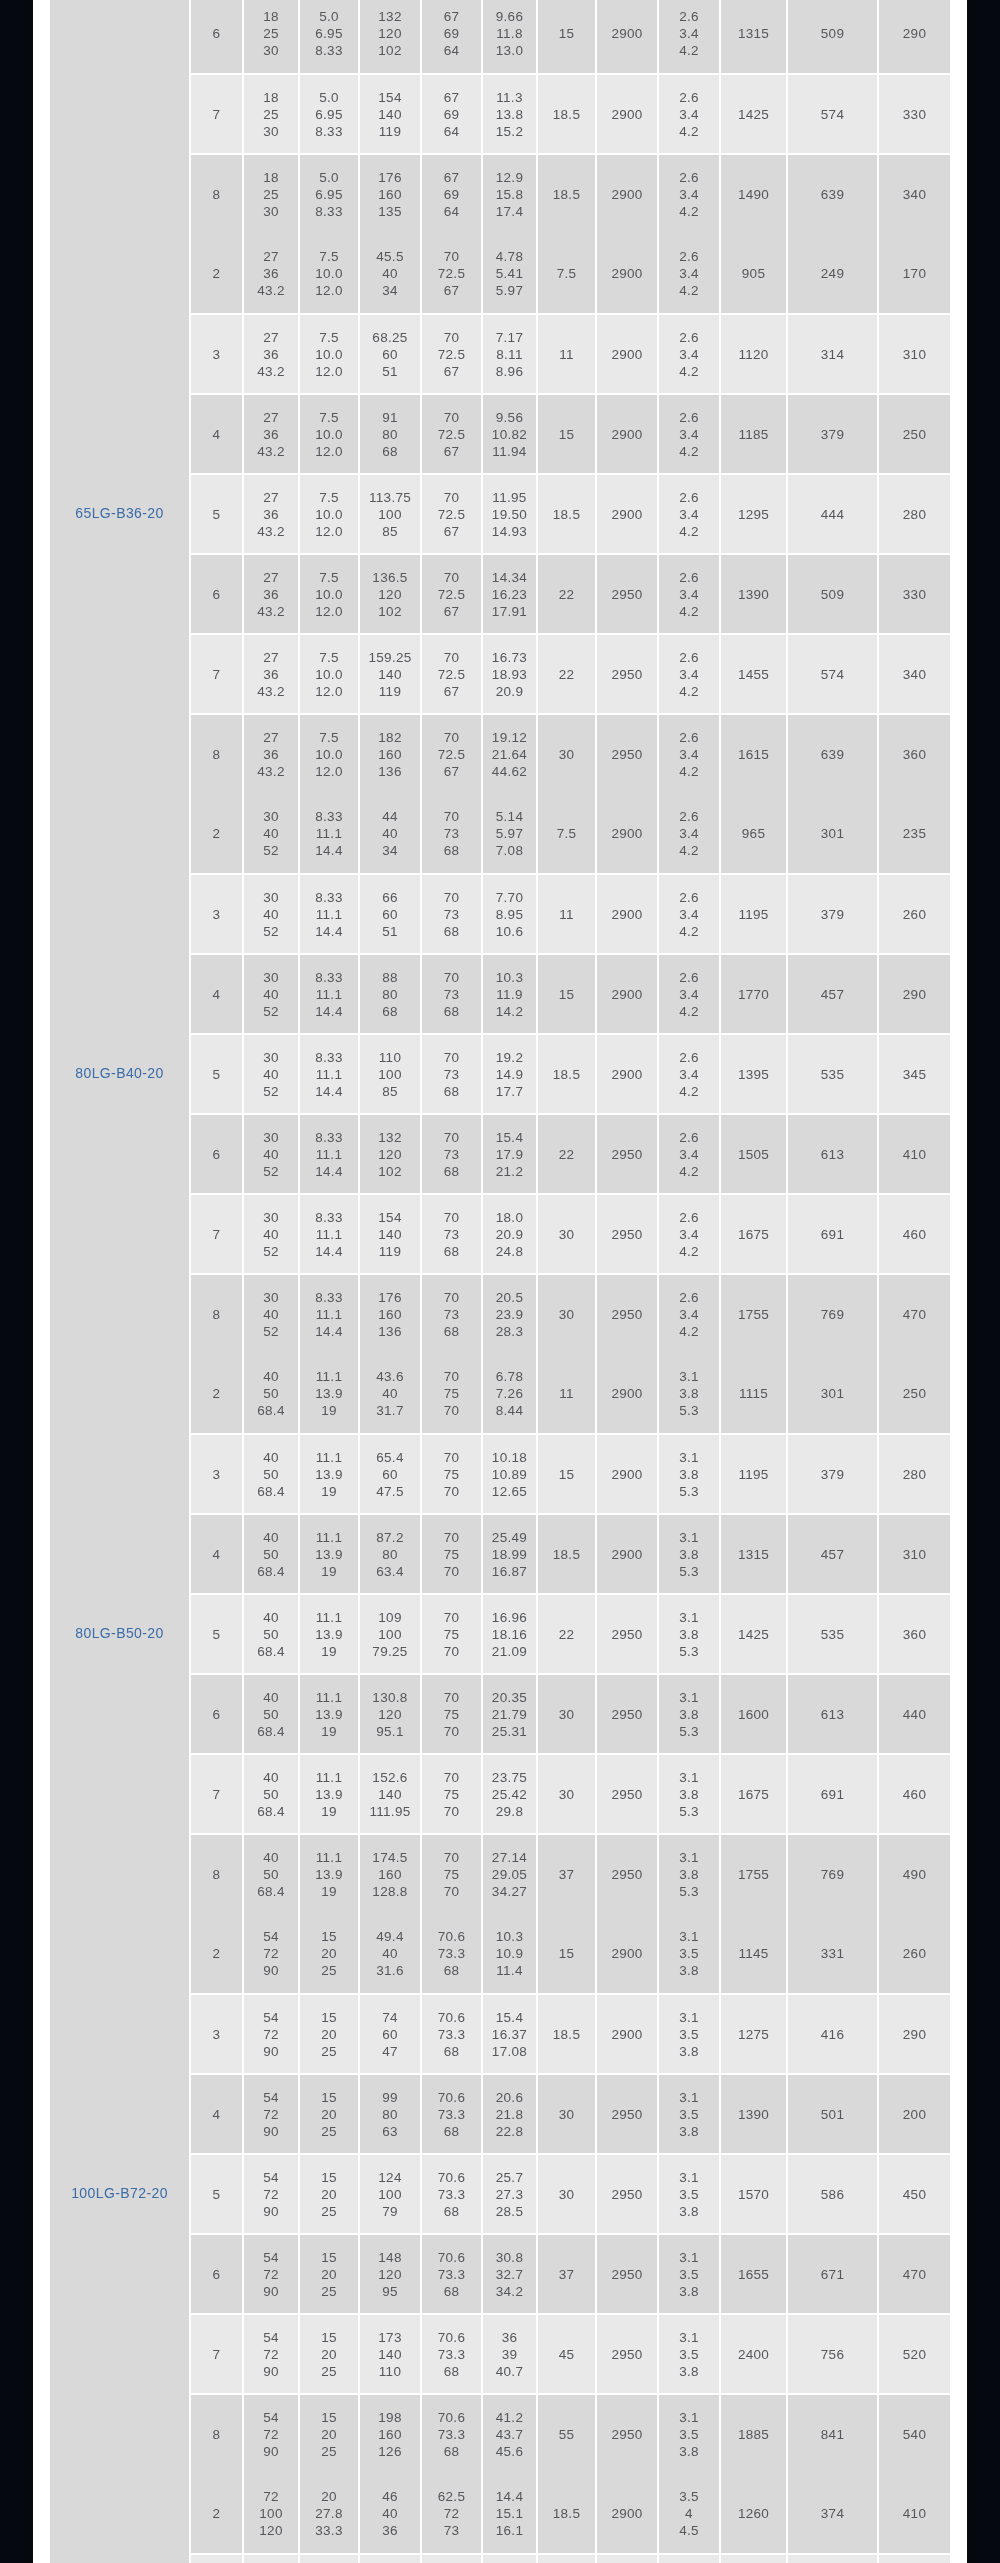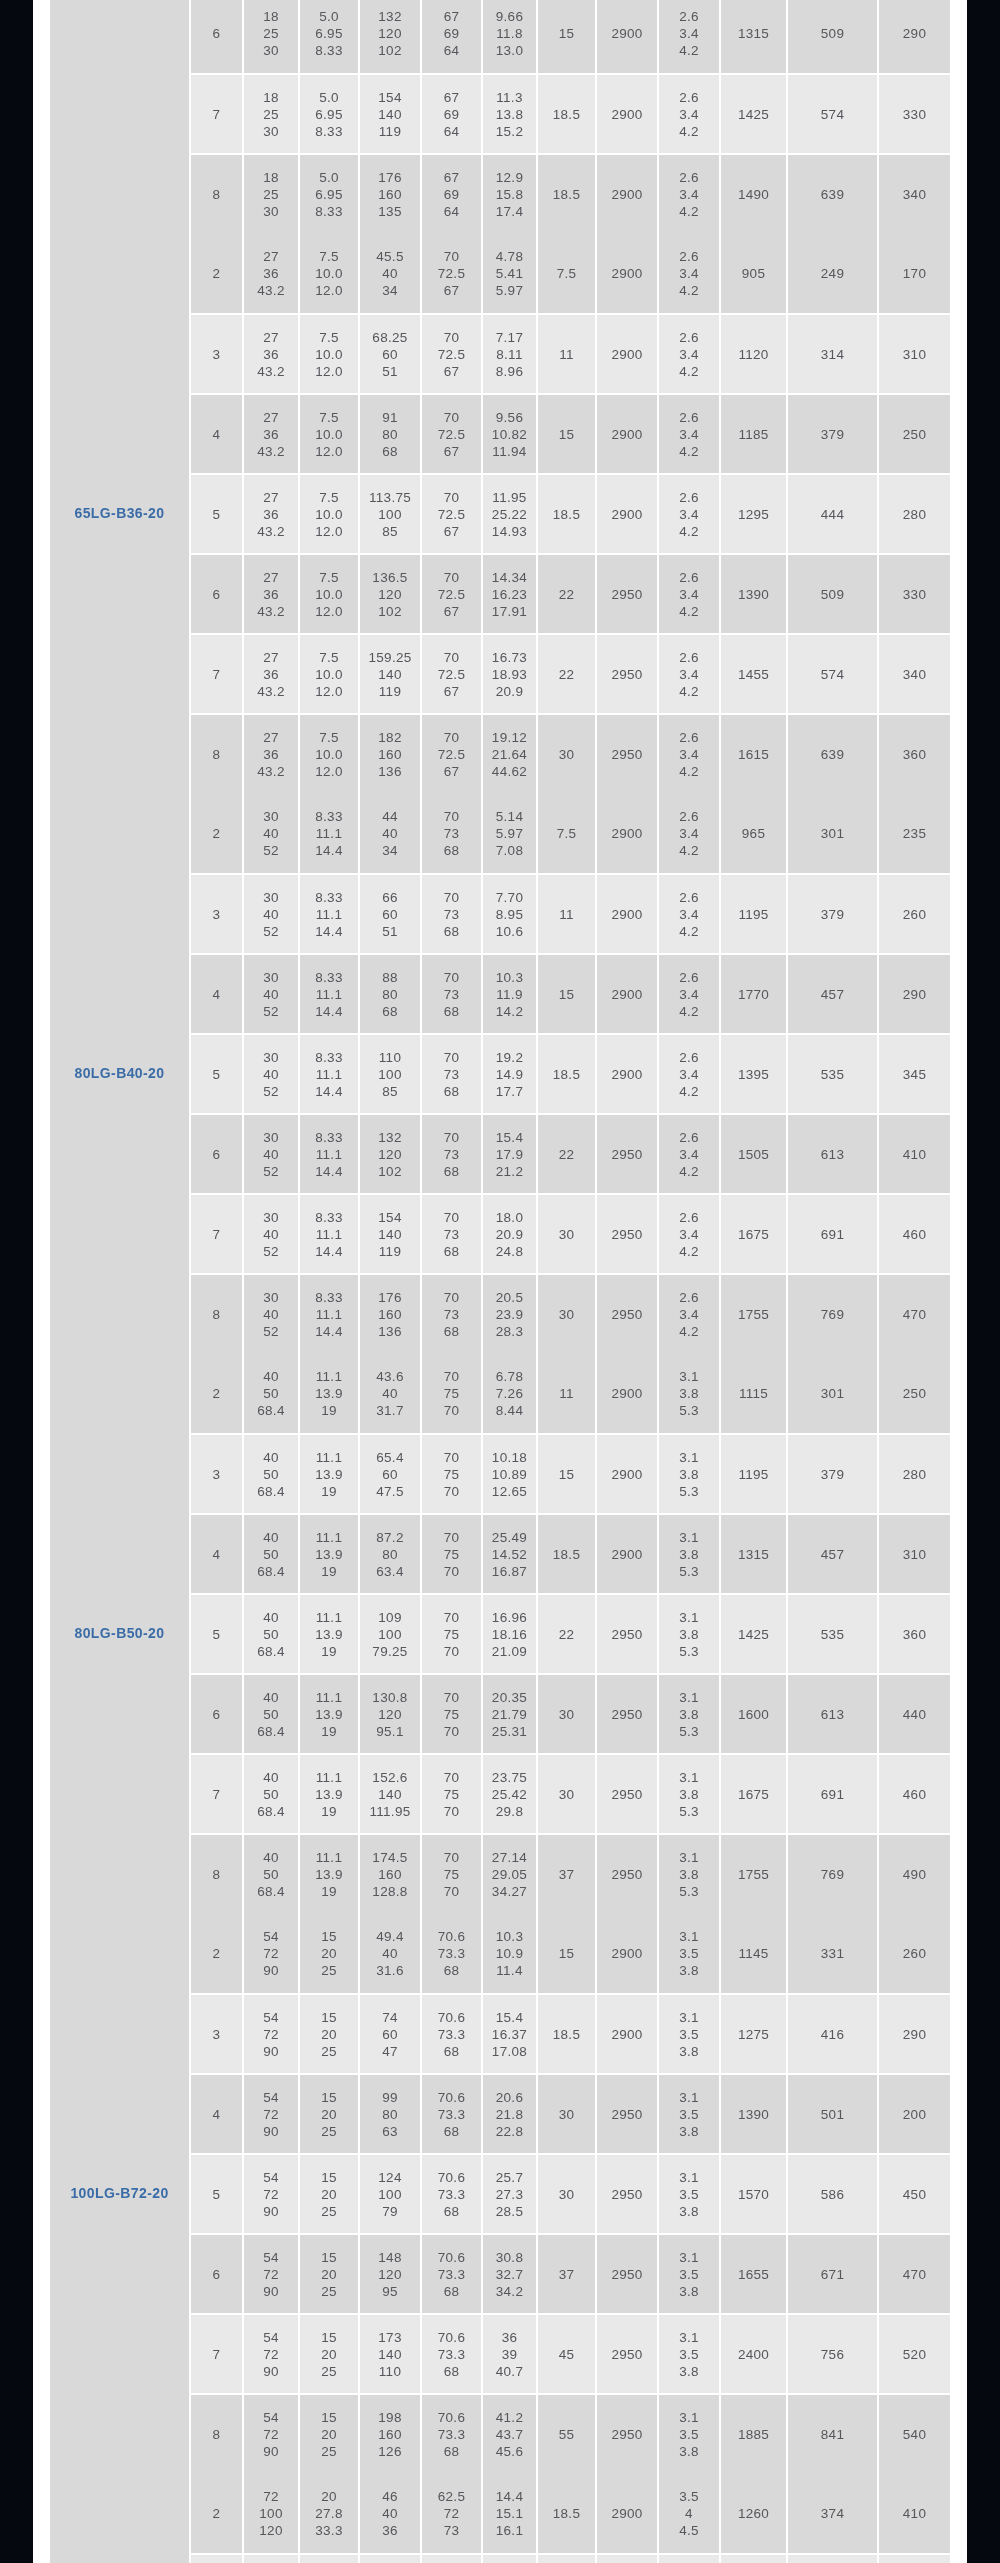--- a/index.html
+++ b/index.html
@@ -30,21 +30,21 @@
     box-sizing:border-box;vertical-align:middle;text-align:center;
     font-size:13.5px;letter-spacing:.3px;color:var(--text);padding:0;
     overflow:hidden;
   }
   tr.dark  td{background:var(--row-even)}
   tr.light td{background:var(--row-odd)}
   td.bL{border-left:2px solid var(--sep)}
   tr.sep td{border-top:2px solid var(--sep)}
   td.model{background:var(--model-col)}
   .model-link{
-    color:var(--accent);font-size:14px;letter-spacing:.4px;cursor:pointer;font-weight:bold;
+    color:var(--accent);font-size:14px;letter-spacing:.4px;cursor:pointer;
   }
   .ln{line-height:17px}
 </style>
 </head>
 <body>
 
 <div class="card">
   <table>
     <colgroup>
       <col style="width:139px">
@@ -383,21 +383,21 @@
             <div class="ln">100</div>
             <div class="ln">85</div>
           </td>
           <td class="bL">
             <div class="ln">70</div>
             <div class="ln">72.5</div>
             <div class="ln">67</div>
           </td>
           <td class="bL">
             <div class="ln">11.95</div>
-            <div class="ln">25.22</div>
+            <div class="ln">19.50</div>
             <div class="ln">14.93</div>
           </td>
           <td class="bL">
             <div class="ln">18.5</div>
           </td>
           <td class="bL">
             <div class="ln">2900</div>
           </td>
           <td class="bL">
             <div class="ln">2.6</div>
@@ -1035,21 +1035,21 @@
             <div class="ln">80</div>
             <div class="ln">63.4</div>
           </td>
           <td class="bL">
             <div class="ln">70</div>
             <div class="ln">75</div>
             <div class="ln">70</div>
           </td>
           <td class="bL">
             <div class="ln">25.49</div>
-            <div class="ln">14.52</div>
+            <div class="ln">18.99</div>
             <div class="ln">16.87</div>
           </td>
           <td class="bL">
             <div class="ln">18.5</div>
           </td>
           <td class="bL">
             <div class="ln">2900</div>
           </td>
           <td class="bL">
             <div class="ln">3.1</div>

